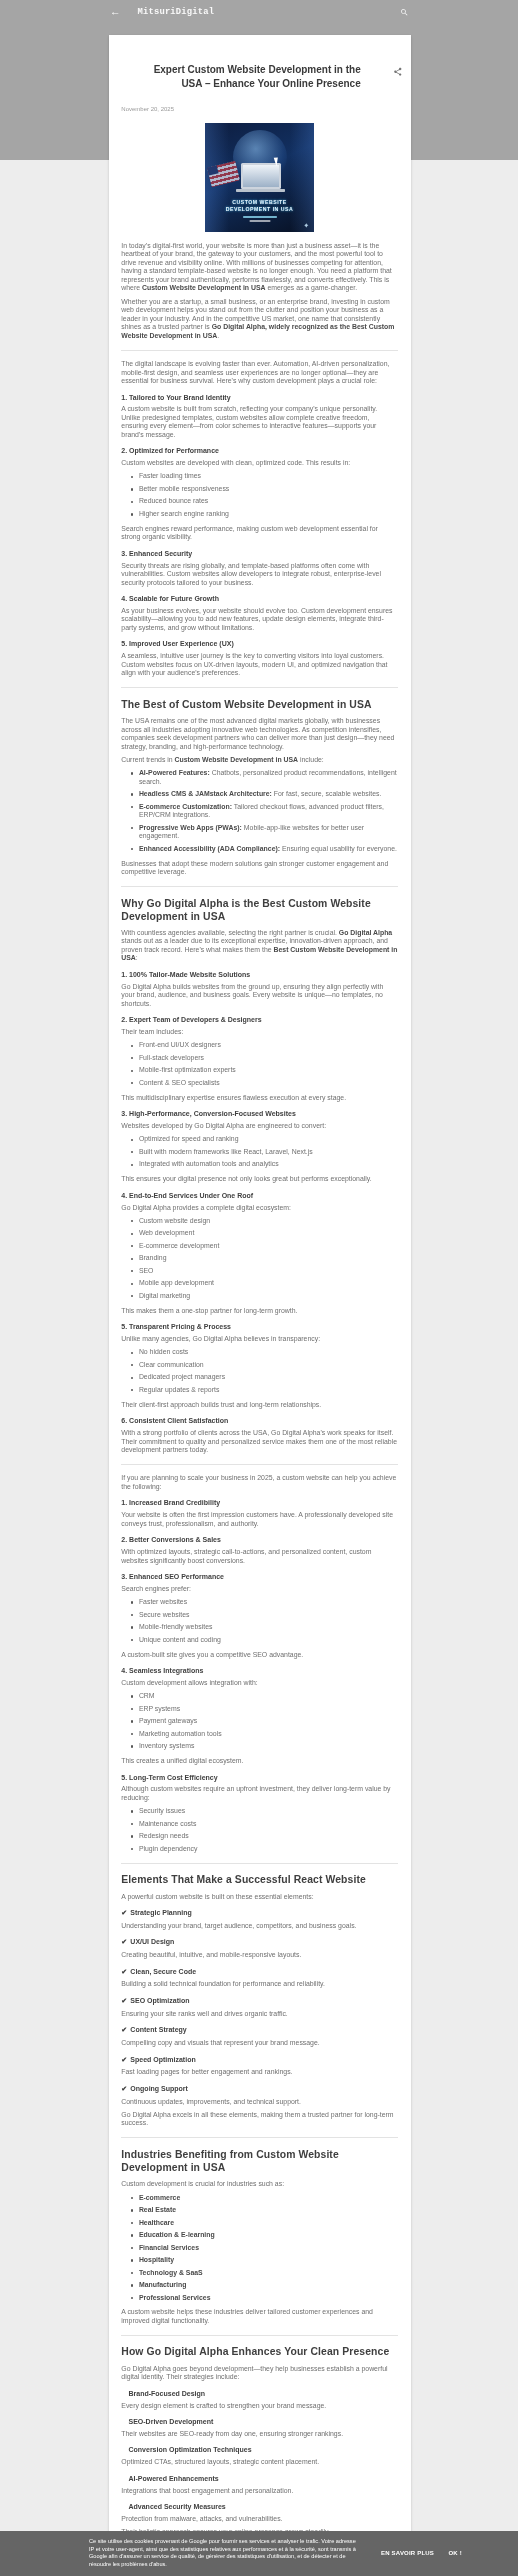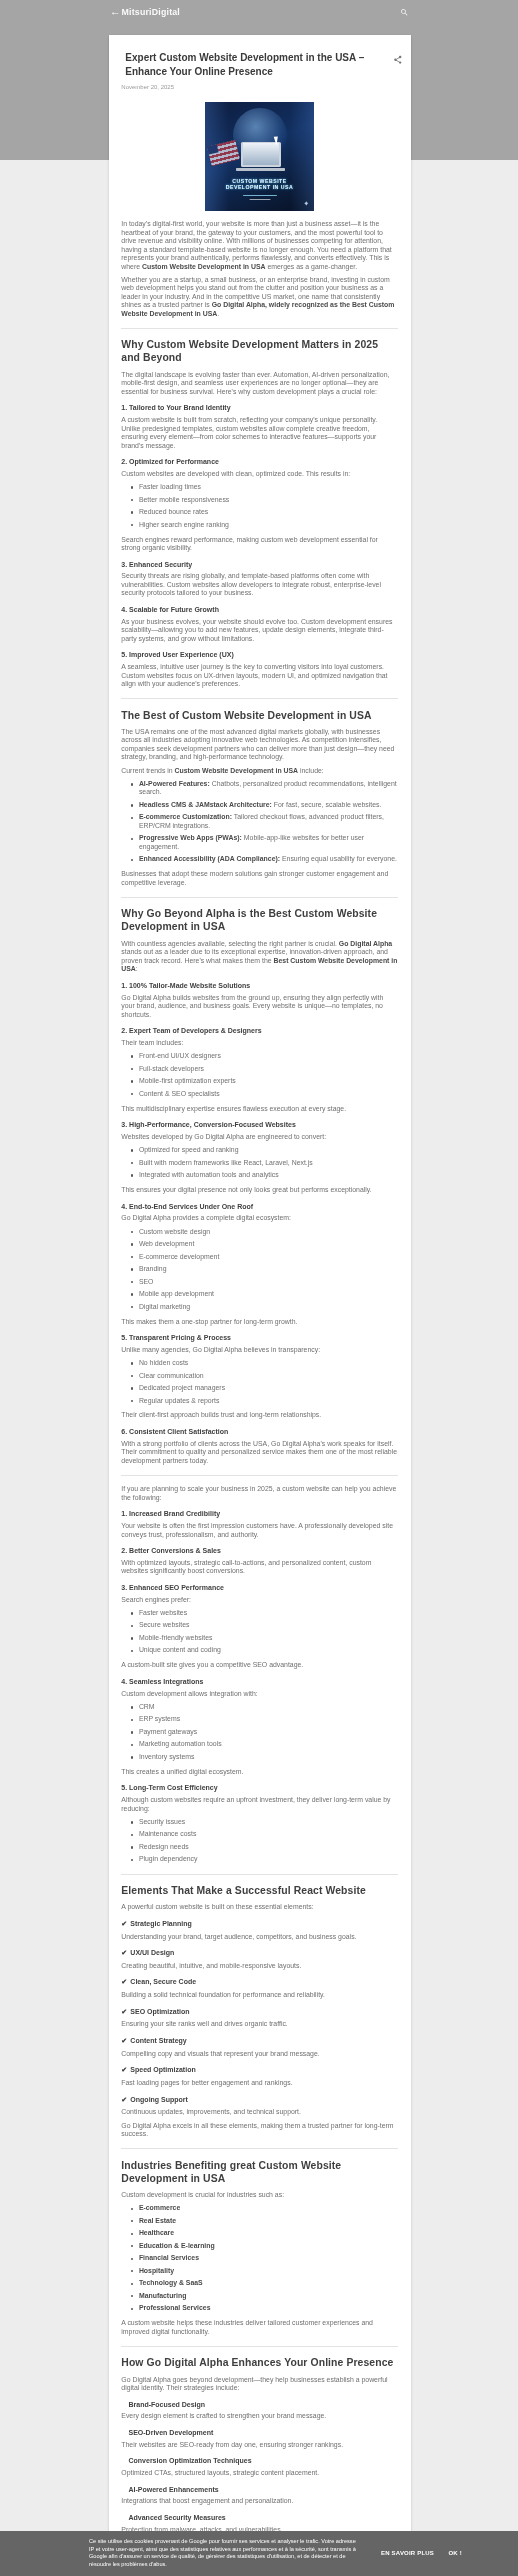--- a/index.html
+++ b/index.html
@@ -3,27 +3,27 @@
 <meta charset="utf-8">
 <style>
   html,body{margin:0;padding:0;}
   body{background:#ededed;font-family:"Liberation Sans",sans-serif;-webkit-font-smoothing:antialiased;}
   .page{position:relative;width:519px;height:2576px;overflow:hidden;background:#ededed;margin:0 auto;}
 
   
   .band{position:absolute;top:0;left:0;width:100%;height:160px;background:#a5a5a5;}
   .appbar{position:absolute;top:0;left:50%;transform:translateX(-50%);width:302px;height:24px;display:flex;align-items:center;color:#fafafa;z-index:3;}
   .back{font-size:10.4px;line-height:1;margin-left:1.6px;cursor:pointer;}
-  .blog-title{font-size:8.8px;font-weight:700;margin-left:1px;letter-spacing:0.2px;}
+  .blog-title{font-size:8.8px;font-weight:700;margin-left:17px;letter-spacing:0.2px;font-family:Liberation Mono, monospace;}
   .search{margin-left:auto;margin-right:1.6px;display:flex;cursor:pointer;}
 
   
   .card{position:relative;margin:35px auto 0;width:302px;background:#fff;box-shadow:0 0.8px 2.4px rgba(0,0,0,.18);padding:12px 12.8px 29px;box-sizing:border-box;z-index:2;}
   .post-head{position:relative;padding-right:21px;}
-  .post-title{font-size:10px;line-height:1.35;font-weight:700;color:#3a3a3a;margin:4px;}
+  .post-title{font-size:10px;line-height:1.35;font-weight:700;color:#3a3a3a;margin:16px;text-align:right;}
   .share-top{position:absolute;right:-4.8px;top:1.6px;cursor:pointer;}
   .post-date{font-size:6px;color:#9a9a9a;margin-top:6.4px;}
 
   
   .hero{width:109px;height:109px;margin:11.2px auto 9.6px;position:relative;background:linear-gradient(155deg,#0d1d3f 0%,#123061 45%,#071022 100%);overflow:hidden;}
   .hero .globe{position:absolute;left:28px;top:6.4px;width:54px;height:54px;border-radius:50%;background:radial-gradient(circle at 42% 35%,rgba(150,205,255,.55),rgba(45,95,165,.28) 60%,rgba(10,20,50,0) 76%);}
   .hero .bokehL{position:absolute;left:0;top:0;width:24px;height:100%;background:linear-gradient(90deg,rgba(70,120,200,.35),rgba(0,0,0,0));}
   .hero .bokehR{position:absolute;right:0;top:0;width:24px;height:100%;background:linear-gradient(270deg,rgba(70,120,200,.3),rgba(0,0,0,0));}
   .hero .flag{position:absolute;left:4px;top:41px;width:29px;height:20px;transform:rotate(-14deg);background:repeating-linear-gradient(180deg,#b23a48 0 2.4px,#d9d9e6 2.4px 4.8px);opacity:.8;border-radius:1.6px;}
   .hero .flag::after{content:"";position:absolute;left:0;top:0;width:10.4px;height:8px;background:#23386e;}
@@ -100,21 +100,20 @@
       </div>
       <div class="bar1"></div>
       <div class="bar2"></div>
       <div class="plus">✦</div>
     </div>
 
     <div class="article">
         <p class=""><span class="run">In today's digital-first world, your website is more than just a business asset—it is the heartbeat of your brand, the gateway to your customers, and the most powerful tool to drive revenue and visibility online. With millions of businesses competing for attention, having a standard template-based website is no longer enough. You need a platform that represents your brand authentically, performs flawlessly, and converts effectively. This is where </span><a class="run lnk b">Custom Website Development in USA</a><span class="run"> emerges as a game-changer.</span></p>
         <p class=""><span class="run">Whether you are a startup, a small business, or an enterprise brand, investing in custom web development helps you stand out from the clutter and position your business as a leader in your industry. And in the competitive US market, one name that consistently shines as a trusted partner is </span><span class="run b">Go Digital Alpha, widely recognized as the Best Custom Website Development in USA</span><span class="run">.</span></p>
         <div class="divider"></div>
-        <h2 class="">Why Custom Website Development Matters in 2025 and Beyond</h2>
         <p class=""><span class="run">The digital landscape is evolving faster than ever. Automation, AI-driven personalization, mobile-first design, and seamless user experiences are no longer optional—they are essential for business survival. Here's why custom development plays a crucial role:</span></p>
         <h3 class="">1. Tailored to Your Brand Identity</h3>
         <p class=""><span class="run">A custom website is built from scratch, reflecting your company's unique personality. Unlike predesigned templates, custom websites allow complete creative freedom, ensuring every element—from color schemes to interactive features—supports your brand's message.</span></p>
         <h3 class="">2. Optimized for Performance</h3>
         <p class=""><span class="run">Custom websites are developed with clean, optimized code. This results in:</span></p>
         <ul class="">
           <li class=""><span class="run">Faster loading times</span></li>
           <li class=""><span class="run">Better mobile responsiveness</span></li>
           <li class=""><span class="run">Reduced bounce rates</span></li>
           <li class=""><span class="run">Higher search engine ranking</span></li>
@@ -132,21 +131,21 @@
         <p class=""><span class="run">Current trends in </span><span class="run b">Custom Website Development in USA</span><span class="run"> include:</span></p>
         <ul class="">
           <li class=""><span class="run b">AI-Powered Features:</span><span class="run"> Chatbots, personalized product recommendations, intelligent search.</span></li>
           <li class=""><span class="run b">Headless CMS &amp; JAMstack Architecture:</span><span class="run"> For fast, secure, scalable websites.</span></li>
           <li class=""><span class="run b">E-commerce Customization:</span><span class="run"> Tailored checkout flows, advanced product filters, ERP/CRM integrations.</span></li>
           <li class=""><span class="run b">Progressive Web Apps (PWAs):</span><span class="run"> Mobile-app-like websites for better user engagement.</span></li>
           <li class=""><span class="run b">Enhanced Accessibility (ADA Compliance):</span><span class="run"> Ensuring equal usability for everyone.</span></li>
         </ul>
         <p class=""><span class="run">Businesses that adopt these modern solutions gain stronger customer engagement and competitive leverage.</span></p>
         <div class="divider"></div>
-        <h2 class="">Why Go Beyond Alpha is the Best Custom Website Development in USA</h2>
+        <h2 class="">Why Go Digital Alpha is the Best Custom Website Development in USA</h2>
         <p class=""><span class="run">With countless agencies available, selecting the right partner is crucial. </span><span class="run b">Go Digital Alpha</span><span class="run"> stands out as a leader due to its exceptional expertise, innovation-driven approach, and proven track record. Here's what makes them the </span><span class="run b">Best Custom Website Development in USA</span><span class="run">:</span></p>
         <h3 class="">1. 100% Tailor-Made Website Solutions</h3>
         <p class=""><span class="run">Go Digital Alpha builds websites from the ground up, ensuring they align perfectly with your brand, audience, and business goals. Every website is unique—no templates, no shortcuts.</span></p>
         <h3 class="">2. Expert Team of Developers &amp; Designers</h3>
         <p class=""><span class="run">Their team includes:</span></p>
         <ul class="">
           <li class=""><span class="run">Front-end UI/UX designers</span></li>
           <li class=""><span class="run">Full-stack developers</span></li>
           <li class=""><span class="run">Mobile-first optimization experts</span></li>
           <li class=""><span class="run">Content &amp; SEO specialists</span></li>
@@ -228,36 +227,36 @@
         <div class="check"><span class="tick">✔</span><span class="">SEO Optimization</span></div>
         <p class=""><span class="run">Ensuring your site ranks well and drives organic traffic.</span></p>
         <div class="check"><span class="tick">✔</span><span class="">Content Strategy</span></div>
         <p class=""><span class="run">Compelling copy and visuals that represent your brand message.</span></p>
         <div class="check"><span class="tick">✔</span><span class="">Speed Optimization</span></div>
         <p class=""><span class="run">Fast loading pages for better engagement and rankings.</span></p>
         <div class="check"><span class="tick">✔</span><span class="">Ongoing Support</span></div>
         <p class=""><span class="run">Continuous updates, improvements, and technical support.</span></p>
         <p class=""><span class="run">Go Digital Alpha excels in all these elements, making them a trusted partner for long-term success.</span></p>
         <div class="divider"></div>
-        <h2 class="">Industries Benefiting great Custom Website Development in USA</h2>
+        <h2 class="">Industries Benefiting from Custom Website Development in USA</h2>
         <p class=""><span class="run">Custom development is crucial for industries such as:</span></p>
         <ul class="">
           <li class=""><span class="run b">E-commerce</span></li>
           <li class=""><span class="run b">Real Estate</span></li>
           <li class=""><span class="run b">Healthcare</span></li>
           <li class=""><span class="run b">Education &amp; E-learning</span></li>
           <li class=""><span class="run b">Financial Services</span></li>
           <li class=""><span class="run b">Hospitality</span></li>
           <li class=""><span class="run b">Technology &amp; SaaS</span></li>
           <li class=""><span class="run b">Manufacturing</span></li>
           <li class=""><span class="run b">Professional Services</span></li>
         </ul>
         <p class=""><span class="run">A custom website helps these industries deliver tailored customer experiences and improved digital functionality.</span></p>
         <div class="divider"></div>
-        <h2 class="">How Go Digital Alpha Enhances Your Online Presence</h2>
+        <h2 class="">How Go Digital Alpha Enhances Your Clean Presence</h2>
         <p class=""><span class="run">Go Digital Alpha goes beyond development—they help businesses establish a powerful digital identity. Their strategies include:</span></p>
         <h3 class="indent">Brand-Focused Design</h3>
         <p class=""><span class="run">Every design element is crafted to strengthen your brand message.</span></p>
         <h3 class="indent">SEO-Driven Development</h3>
         <p class=""><span class="run">Their websites are SEO-ready from day one, ensuring stronger rankings.</span></p>
         <h3 class="indent">Conversion Optimization Techniques</h3>
         <p class=""><span class="run">Optimized CTAs, structured layouts, strategic content placement.</span></p>
         <h3 class="indent">AI-Powered Enhancements</h3>
         <p class=""><span class="run">Integrations that boost engagement and personalization.</span></p>
         <h3 class="indent">Advanced Security Measures</h3>

